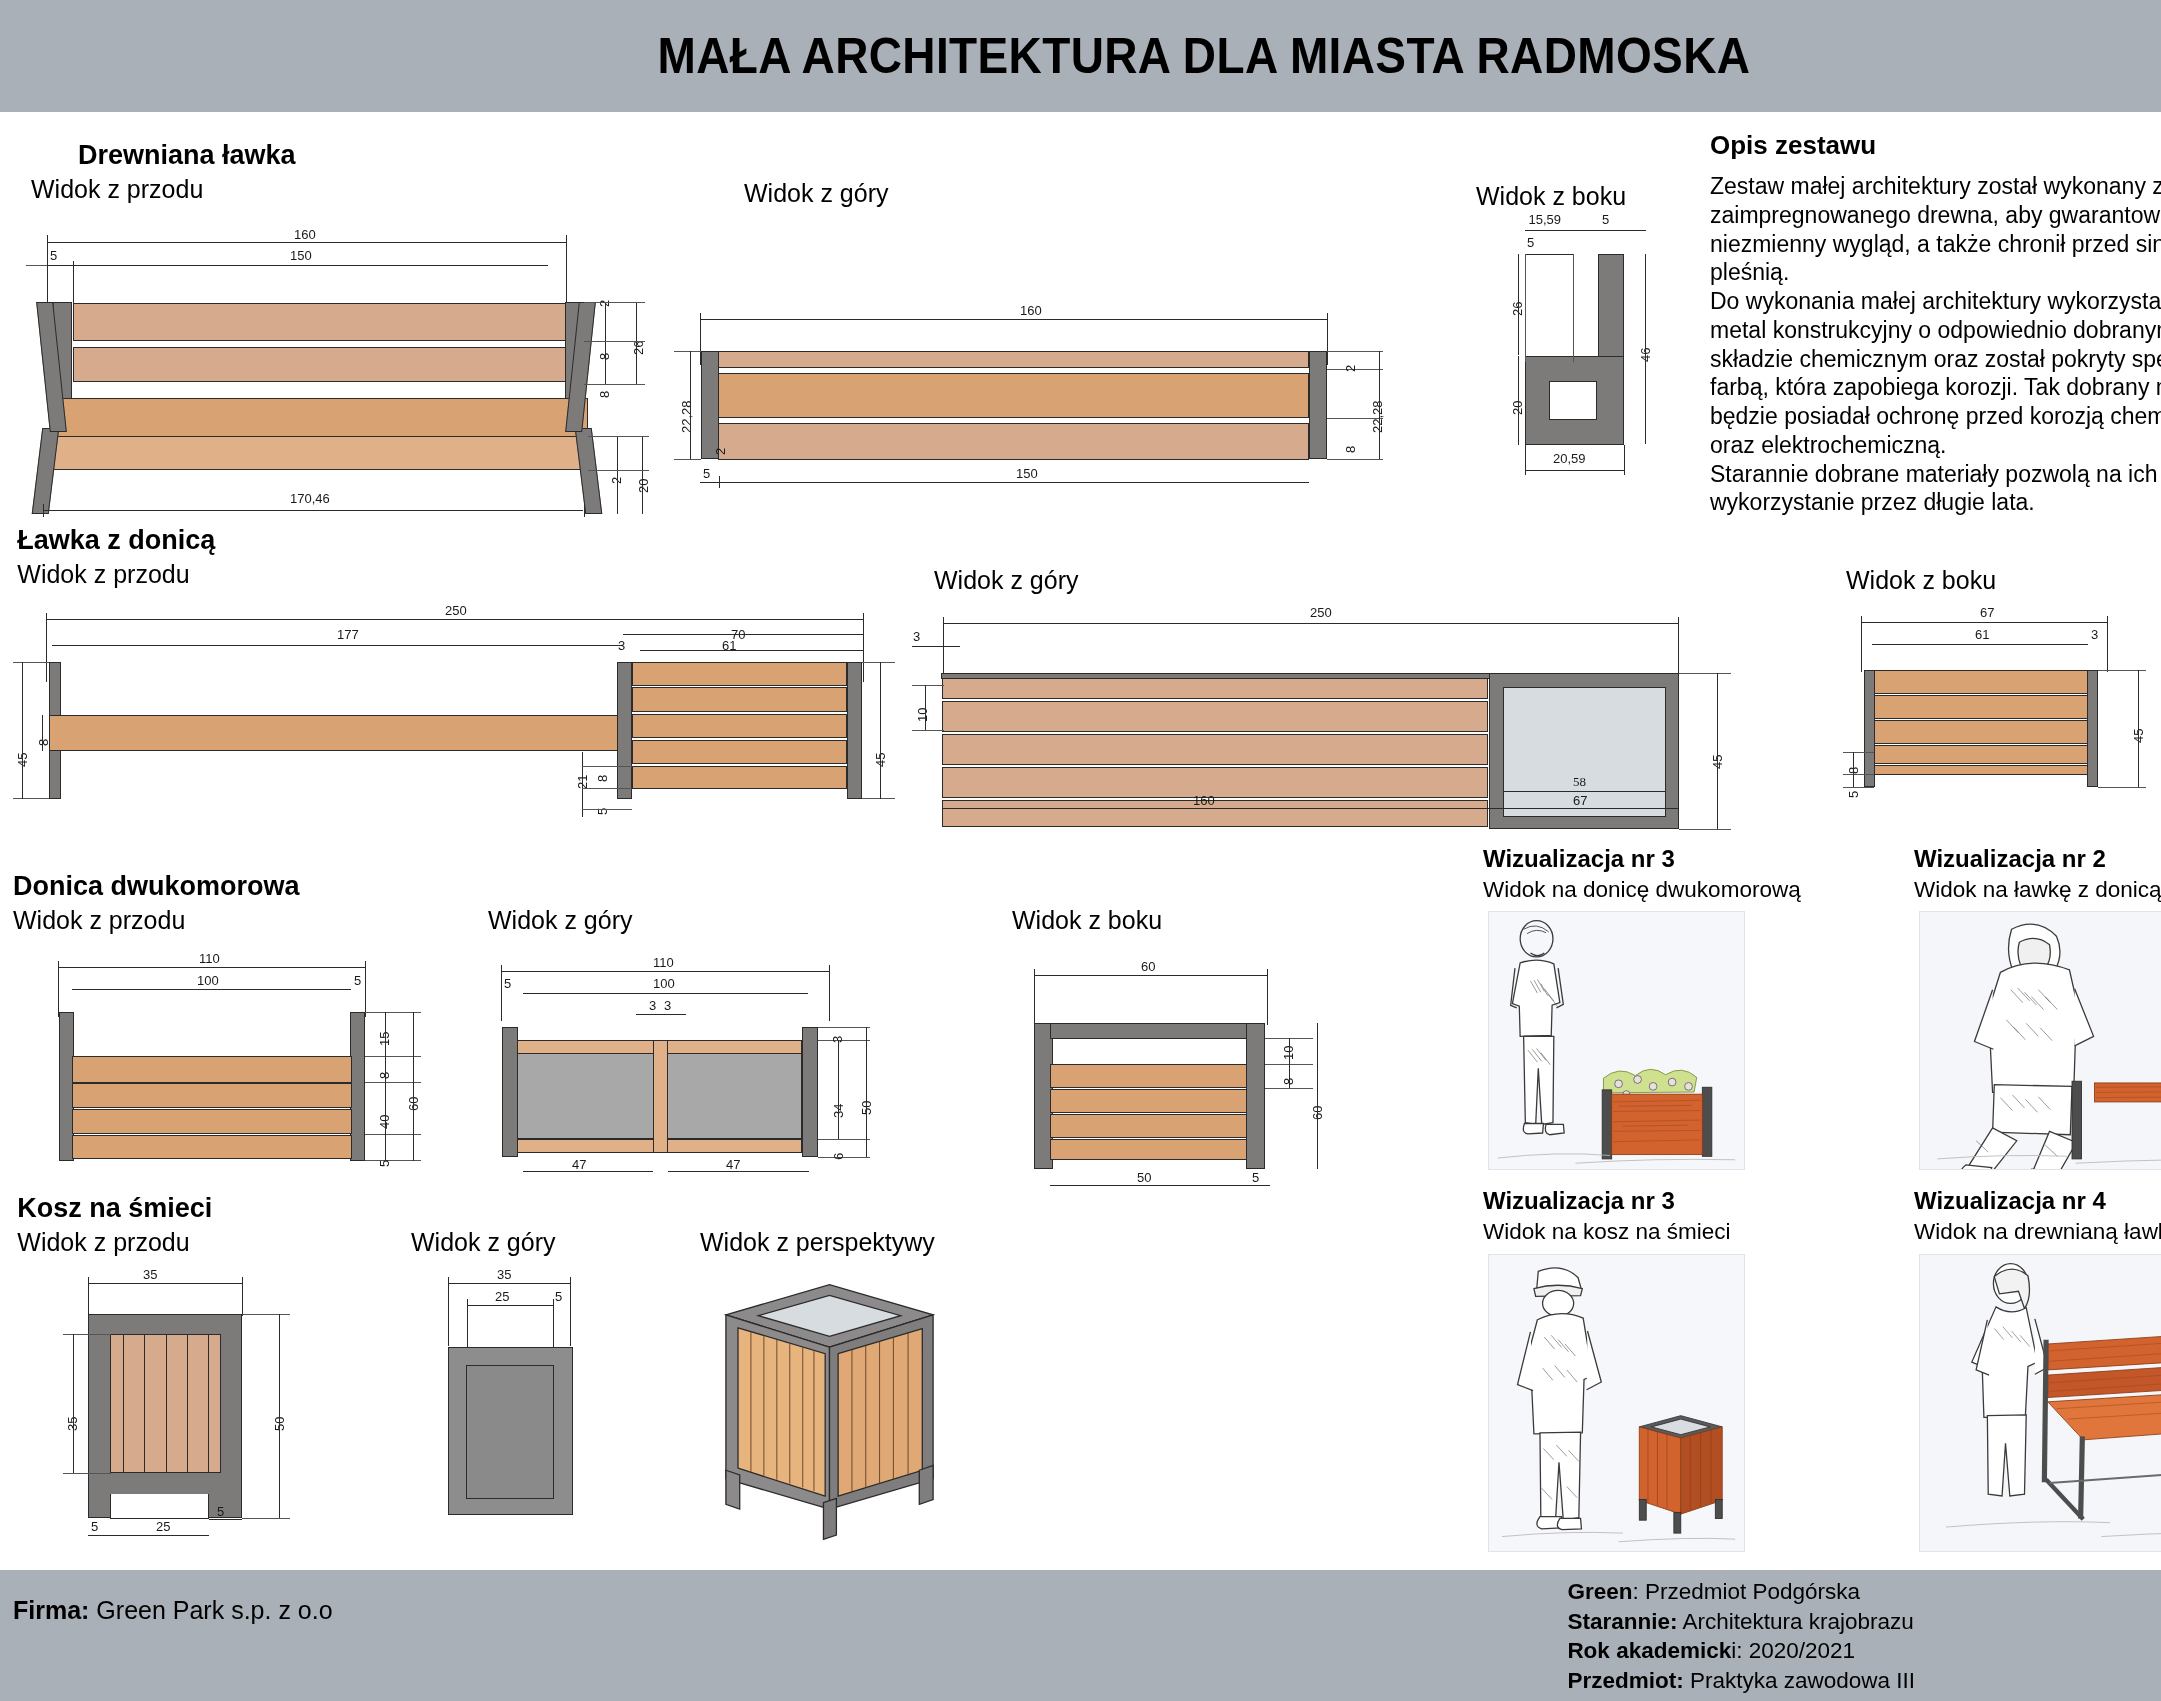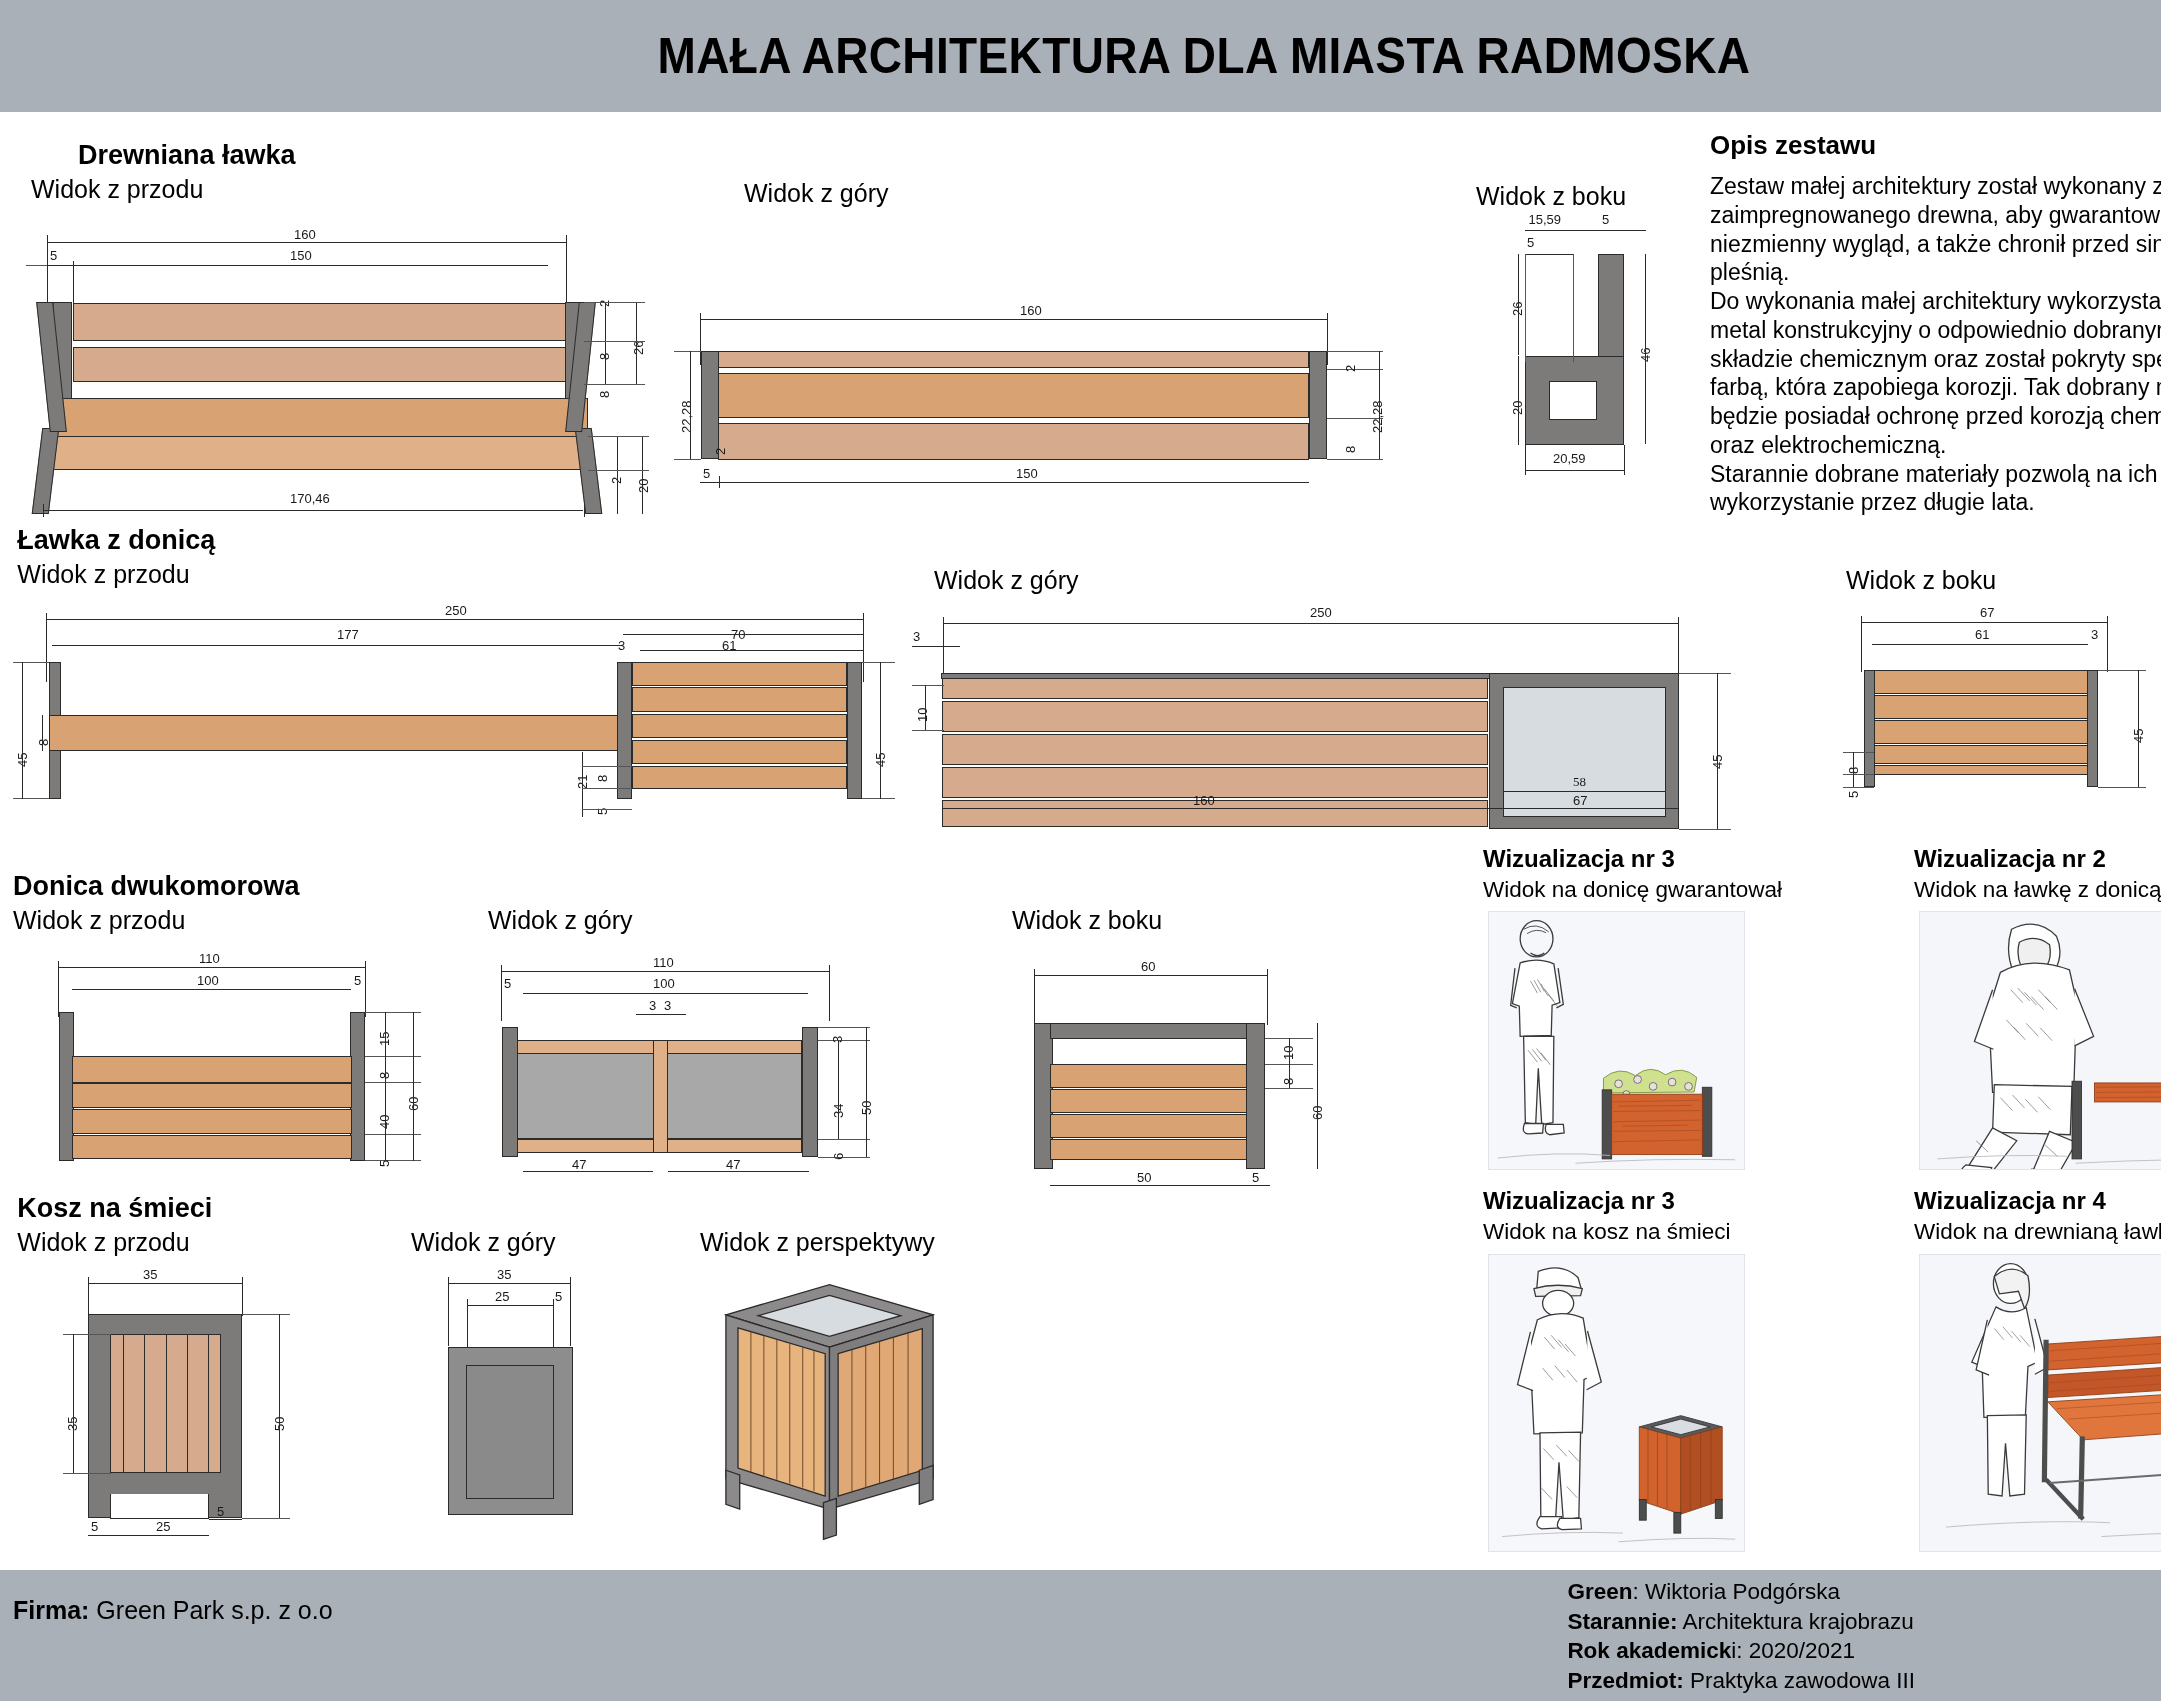--- a/index.html
+++ b/index.html
@@ -530,21 +530,21 @@
       </g>
 
       <polygon points="60,470 92,481 92,560 60,549" fill="#8c8a8a" stroke="#2b2b2b" stroke-width="3"></polygon>
       <polygon points="508,470 540,459 540,538 508,549" fill="#7f7d7d" stroke="#2b2b2b" stroke-width="3"></polygon>
       <polygon points="286,545 316,535 316,620 286,630" fill="#7f7d7d" stroke="#2b2b2b" stroke-width="3"></polygon>
     </svg>
   </div>
 
   <div class="abs" style="left:1483px; top:845px;">
     <div class="viz-title">Wizualizacja nr 3</div>
-    <div class="viz-sub" style="margin-top:3.5px;">Widok na donicę gwarantował</div>
+    <div class="viz-sub" style="margin-top:3.5px;">Widok na donicę dwukomorową</div>
   </div>
   <div class="sketch" style="left:1488px; top:911px; width:257px; height:259px;">
     <svg width="257" height="259" viewBox="0 0 595 600">
       <rect width="595" height="600" fill="#f5f7fb"></rect>
 
       <g fill="none" stroke="#3a3a3a" stroke-width="3">
         <ellipse cx="110" cy="62" rx="38" ry="42"></ellipse>
         <path d="M80 40 q30 -18 58 6" stroke-width="2"></path>
         <path d="M88 50 q22 -14 44 -2" stroke-width="2"></path>
         <path d="M96 95 q16 12 32 0"></path>
@@ -772,21 +772,21 @@
           <path d="M420 652 q220 -14 420 -10"></path>
       </g>
     </svg>
   </div>
 
   <div class="footer">
     <div class="footer-left">
       <span class="b">Firma:</span><span> </span><span>Green Park s.p. z o.o</span>
     </div>
     <div class="footer-right">
-      <div><span class="b">Green</span><span>: Wiktoria Podgórska</span></div>
+      <div><span class="b">Green</span><span>: Przedmiot Podgórska</span></div>
       <div><span class="b">Starannie:</span><span> Architektura krajobrazu</span></div>
       <div><span class="b">Rok akademick</span><span>i: 2020/2021</span></div>
       <div><span class="b">Przedmiot:</span><span> Praktyka zawodowa III</span></div>
     </div>
   </div>
 
 </div>
 
 
 </body></html>

